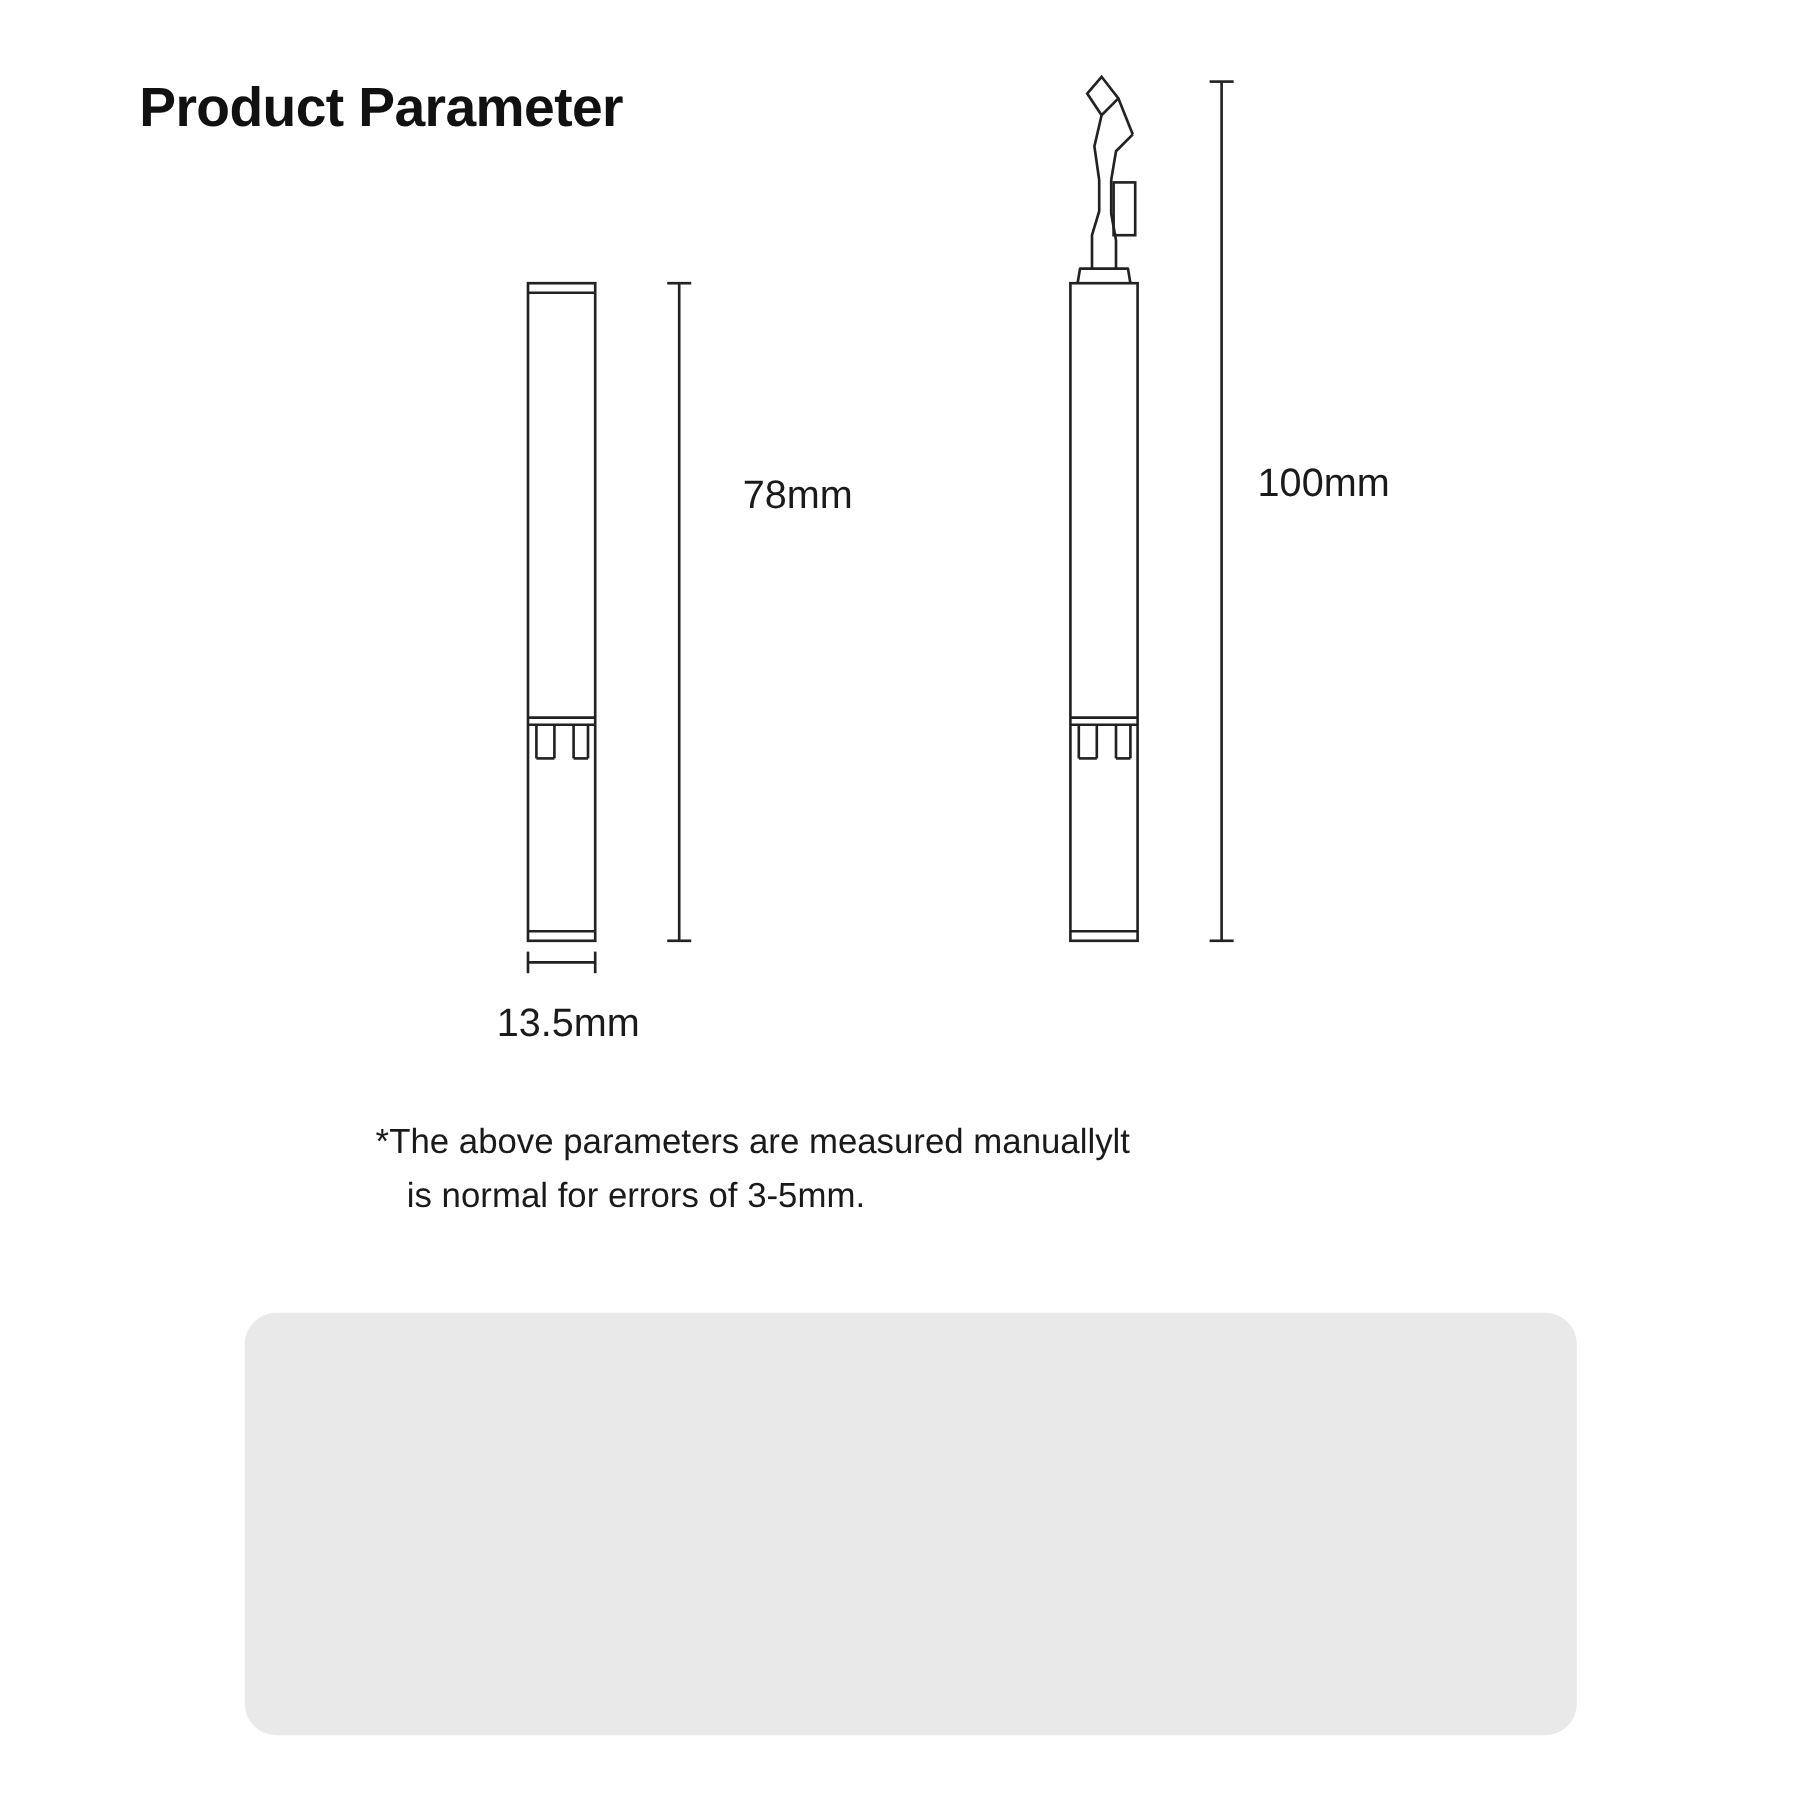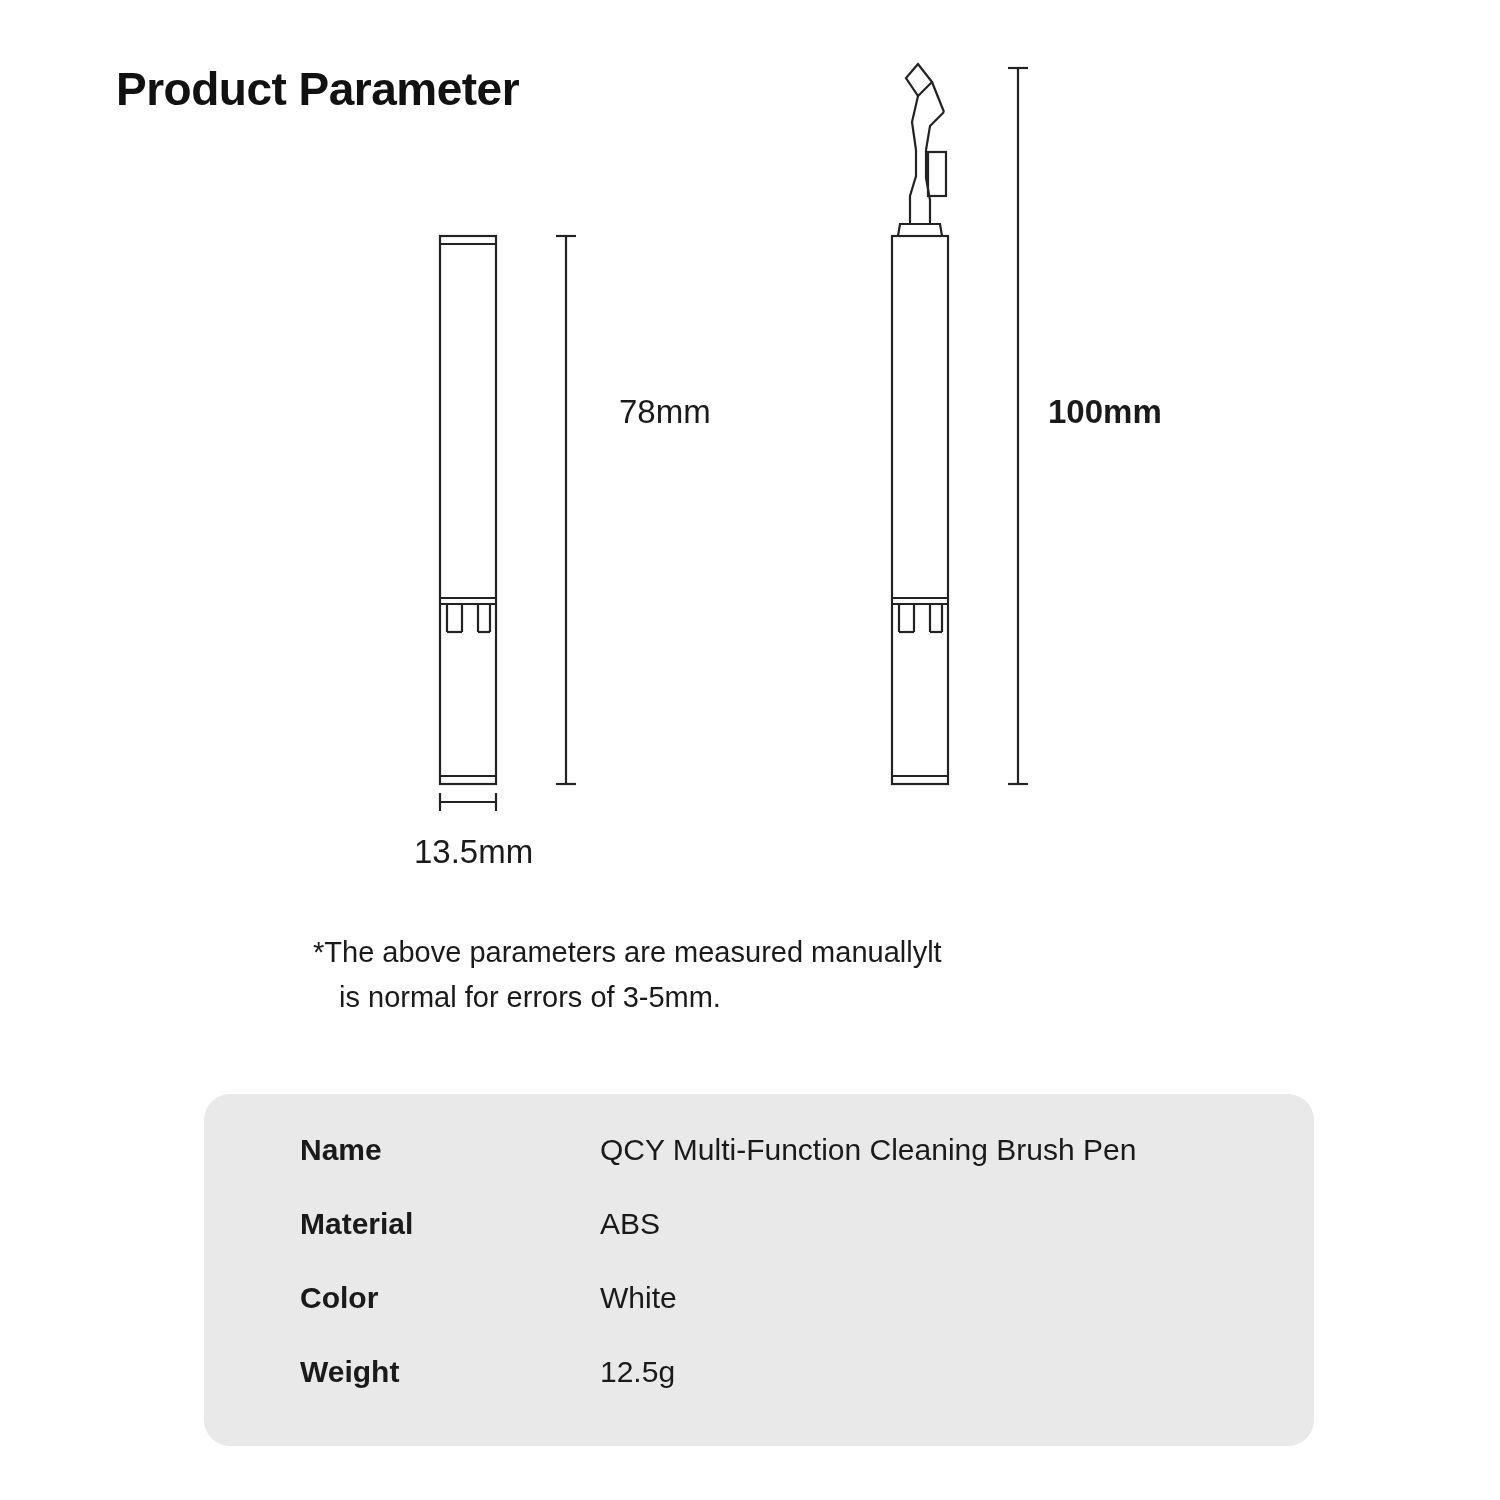--- a/index.html
+++ b/index.html
@@ -44,21 +44,21 @@
   }
 
   
   .dim-label {
     position: absolute;
     font-size: 33px;
     color: #1a1a1a;
     white-space: nowrap;
   }
   .dim-78 { left: 596px; top: 393px; margin-left: 23px; }
-  .dim-100 { left: 1048px; top: 393px; font-weight: bold; }
+  .dim-100 { left: 1048px; top: 383px; }
   .dim-135 { left: 414px; top: 833px; }
 
   
   .note {
     position: absolute;
     left: 313px;
     top: 930px;
     width: 980px;
     font-size: 29px;
     line-height: 1.55;
@@ -183,34 +183,14 @@
   <div class="dim-label dim-100">100mm</div>
   <div class="dim-label dim-135">13.5mm</div>
 
   <div class="note">
     <span>*The above parameters are measured manuallylt</span>
     <span class="line2">is normal for errors of 3-5mm.</span>
   </div>
 
   <div class="spec-card"></div>
 
-  <table class="spec-table">
-    <tbody>
-      <tr>
-        <td class="key">Name</td>
-        <td class="val">QCY Multi-Function Cleaning Brush Pen</td>
-      </tr>
-      <tr>
-        <td class="key">Material</td>
-        <td class="val">ABS</td>
-      </tr>
-      <tr>
-        <td class="key">Color</td>
-        <td class="val">White</td>
-      </tr>
-      <tr>
-        <td class="key">Weight</td>
-        <td class="val">12.5g</td>
-      </tr>
-    </tbody>
-  </table>
 
 </div>
 
 </body></html>

